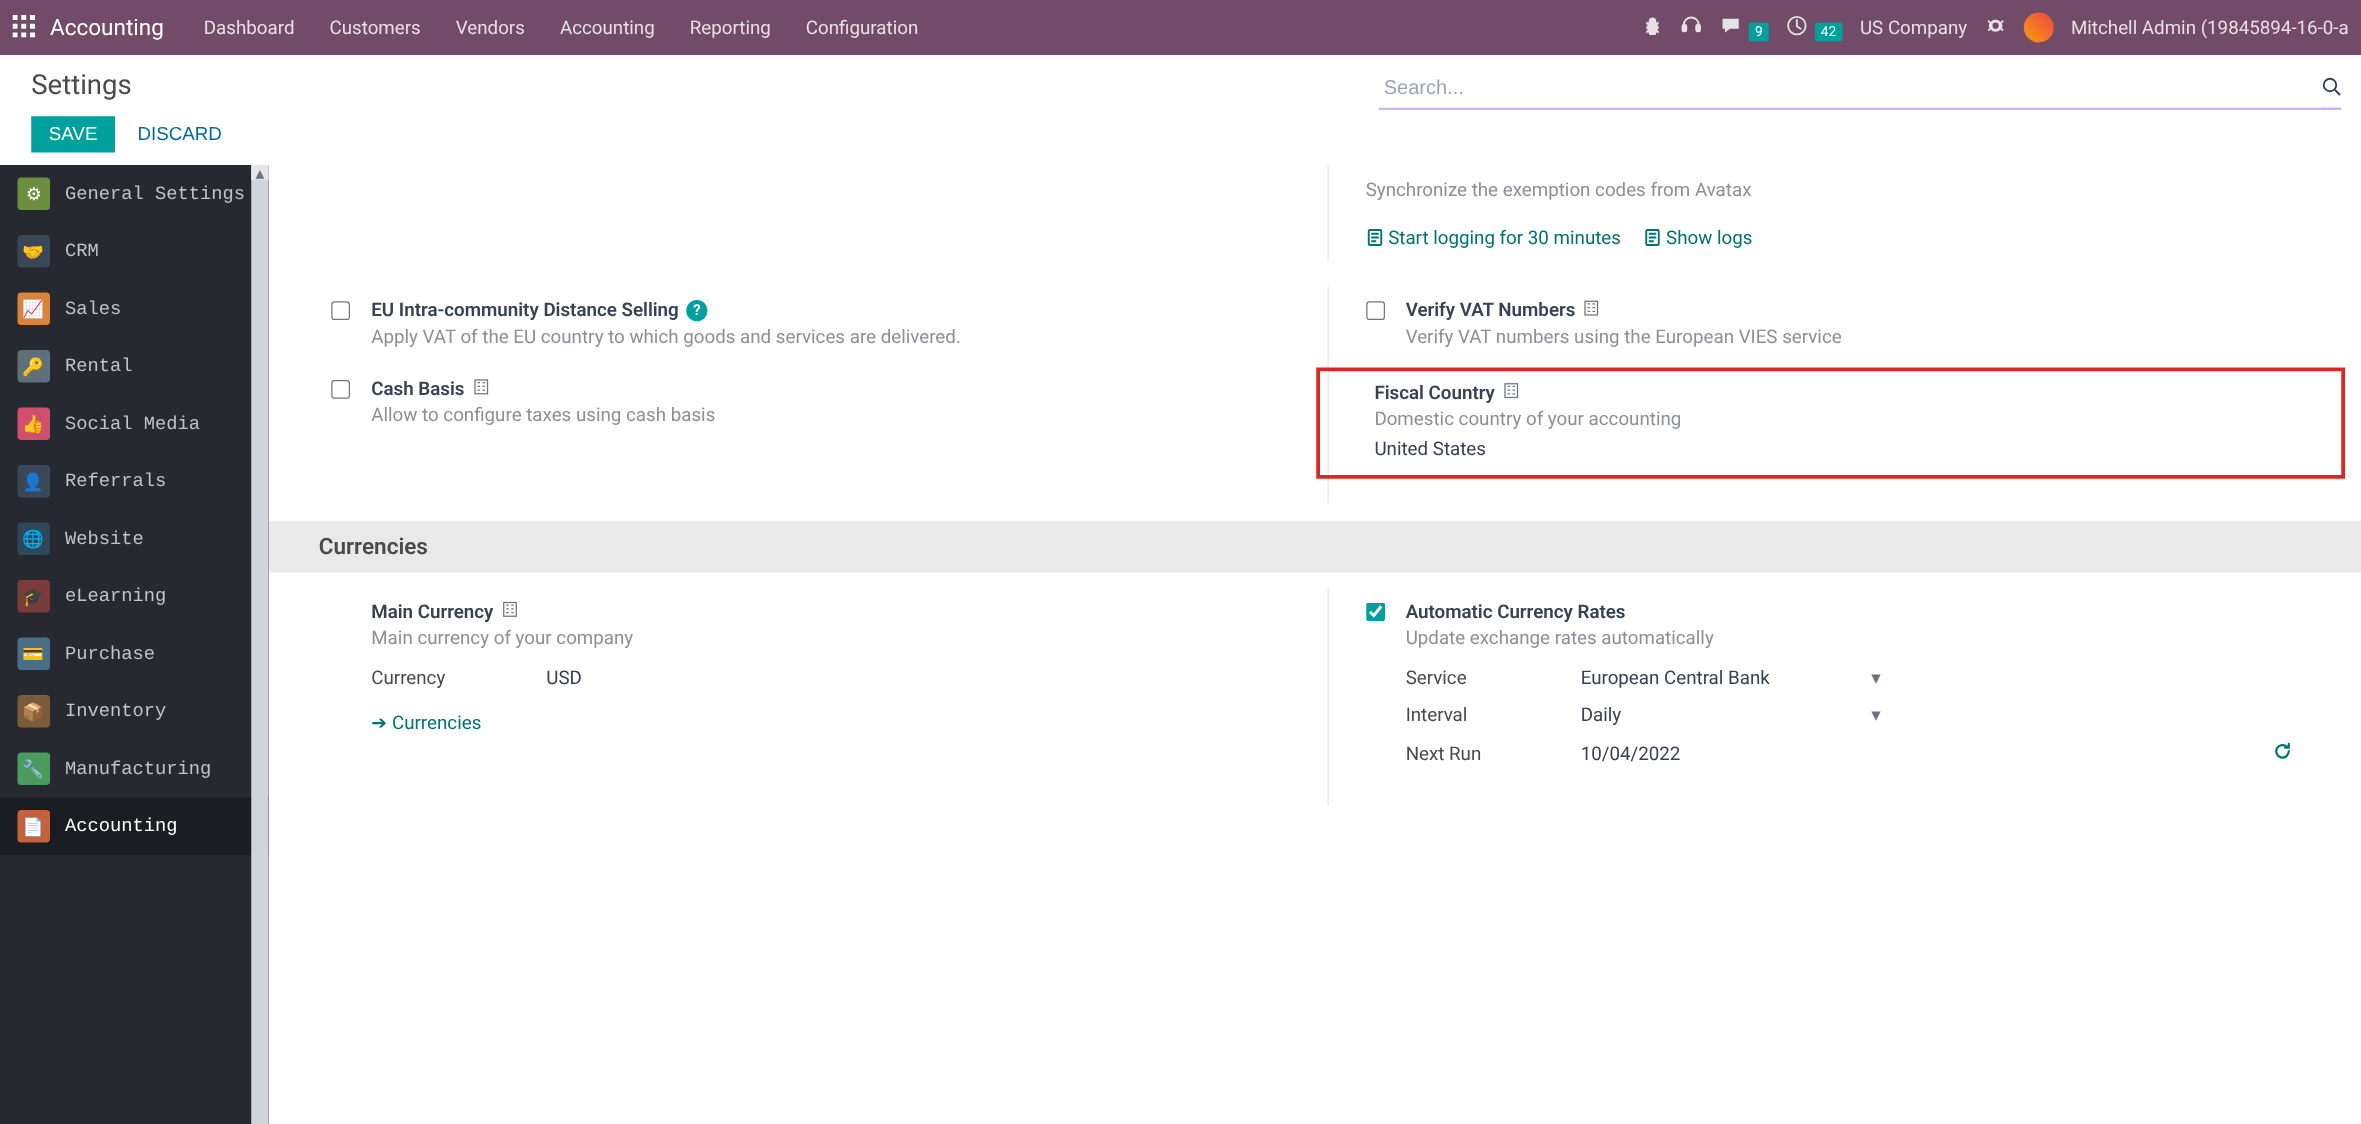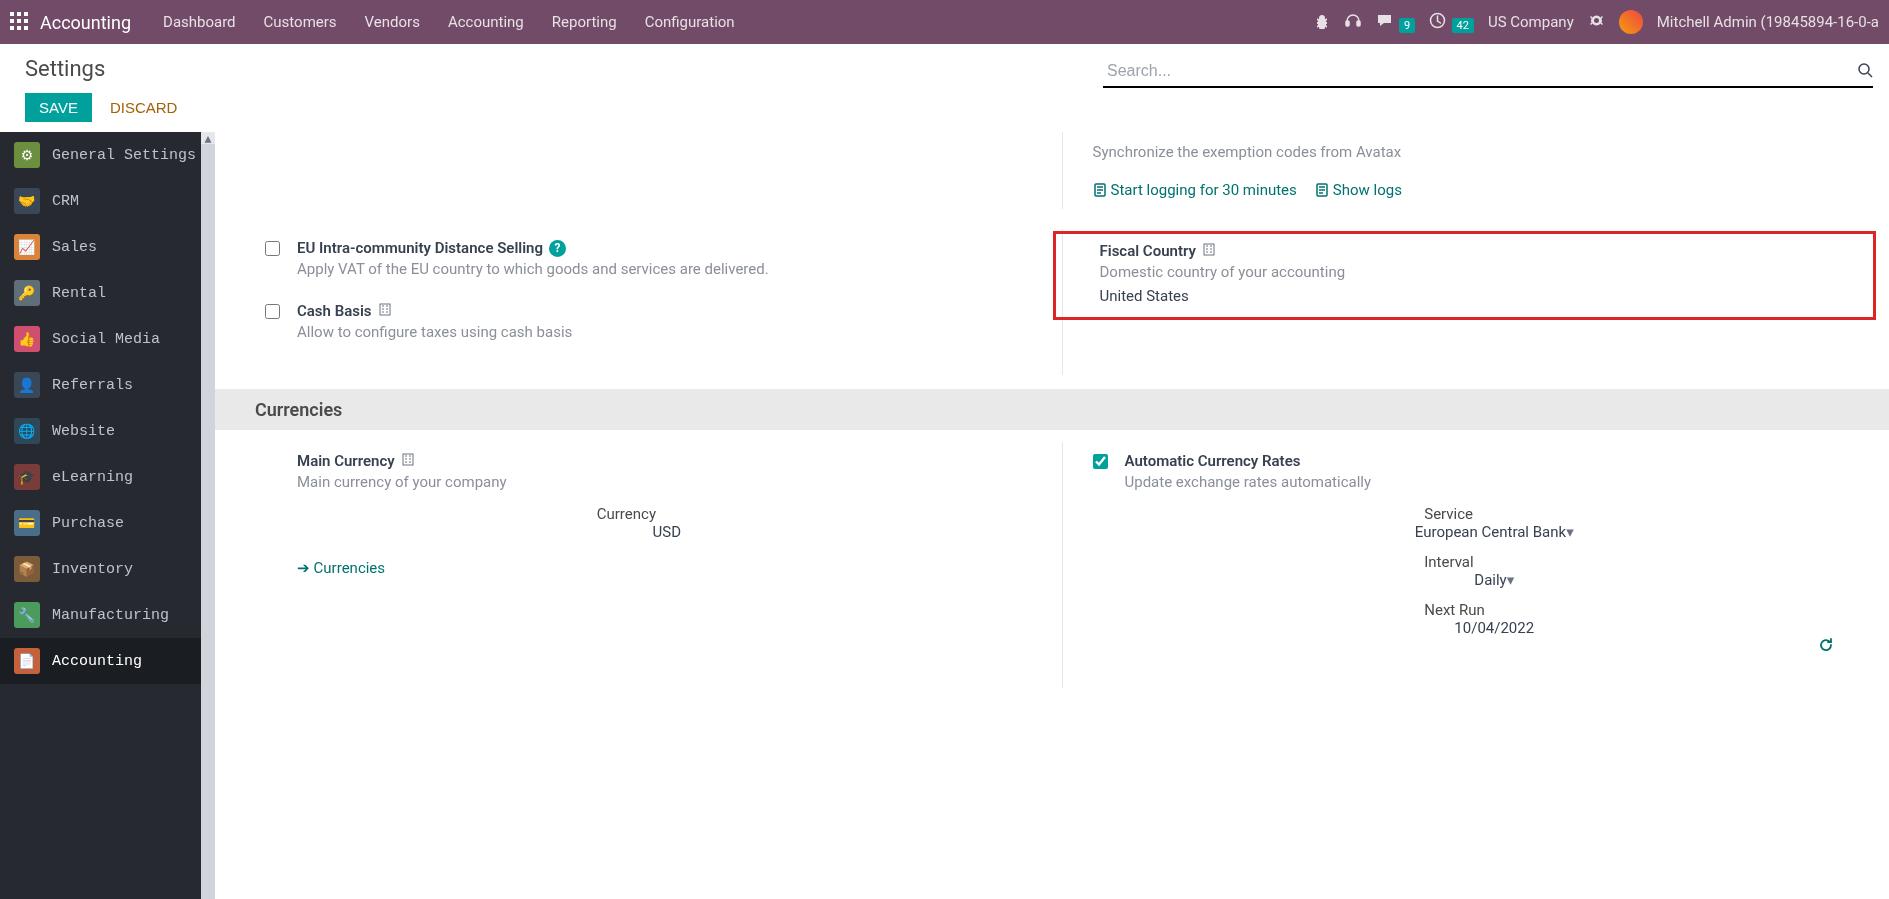--- a/index.html
+++ b/index.html
@@ -17,22 +17,22 @@
     .navbar .company { font-size: 15px; }
     .navbar .avatar { width: 24px; height: 24px; border-radius: 50%; background: linear-gradient(45deg, #f59e0b, #ef4444); }
     .navbar .username { font-size: 15px; white-space: nowrap; }
     
     
     .control-panel { padding: 12px 16px 0 25px; display: flex; justify-content: space-between; align-items: flex-start; background: #fff; }
     .control-panel .title { font-size: 22px; color: #4a4a4a; margin-bottom: 12px; }
     .control-panel .left { }
     .control-panel .actions { display: flex; gap: 4px; align-items: center; padding-bottom: 10px;}
     .btn-save { background: #00a09d; color: #fff; border: none; padding: 6px 14px; font-size: 15px; font-weight: 500; cursor: pointer; }
-    .btn-discard { background: none; border: none; color: #a16207; padding: 6px 14px; font-size: 15px; font-weight: 500; cursor: pointer; }
-    .search-wrap { flex: 1; max-width: 770px; margin-left: auto; display: flex; align-items: center; border-bottom: 2px solid #000000; }
+    .btn-discard { background: none; border: none; color: #0369a1; padding: 6px 14px; font-size: 15px; font-weight: 500; cursor: pointer; }
+    .search-wrap { flex: 1; max-width: 770px; margin-left: auto; display: flex; align-items: center; border-bottom: 2px solid #c4b5fd; }
     .search-input { flex: 1; border: none; outline: none; font-size: 16px; padding: 6px 4px; color: #111; }
     .search-input::placeholder { color: #9ca3af; }
     .search-icon { color: #374151; }
     
     
     .main { display: flex; height: calc(100vh - 100px); }
     .sidebar { width: 215px; background: #262a30; overflow-y: auto; position: relative; }
     .sidebar-scroll { background: #d1d5db; width: 14px; position: absolute; right: 0; top: 0; bottom: 0; }
     .sidebar-scroll .thumb-up { background: #e5e7eb; height: 12px; display:flex; align-items:center; justify-content:center; color:#6b7280; }
     .sidebar-item { display: flex; align-items: center; padding: 10px 14px; color: #bfc3c9; cursor: pointer; gap: 12px; }
@@ -49,21 +49,21 @@
     .setting-check { width: 30px; padding-top: 2px; }
     .setting-check input[type="checkbox"] { width: 15px; height: 15px; cursor: pointer; }
     .setting-body { flex: 1; padding-left: 2px; }
     .setting-title { font-weight: 600; color: #374151; font-size: 15px; display: flex; align-items: center; gap: 6px; }
     .setting-desc { color: #8a8f98; font-size: 15px; margin-top: 2px; line-height: 1.4; }
     .setting-value { color: #374151; font-size: 15px; margin-top: 4px; }
     .building-icon { color: #6b7280; }
     .help-icon { width: 17px; height: 17px; background: #00a09d; color: #fff; border-radius: 50%; display: inline-flex; align-items: center; justify-content: center; font-size: 12px; font-weight: bold; }
     .section-header { background: #e9e9e9; padding: 10px 40px; font-size: 18px; font-weight: 600; color: #4a4a4a; margin: 14px 0 12px -20px; }
     .link-action { color: #00726f; font-size: 15px; cursor: pointer; display: inline-flex; align-items: center; gap: 4px; }
-    .setting-form-row { display: flex; align-items: center; margin-top: 12px; flex-direction: column; }
+    .setting-form-row { display: flex; align-items: center; margin-top: 12px; }
     .setting-form-row .lbl { width: 140px; color: #4a4a4a; font-size: 15px; }
     .setting-form-row .val { flex: 1; color: #374151; font-size: 15px; display: flex; align-items: center; justify-content: space-between; max-width: 240px; }
     .caret-down { color: #6b7280; }
     .highlight-box { border: 3px solid #dc2626; padding: 8px 12px 12px 12px; margin: -8px -12px 10px -40px; }
     .refresh-icon { color: #00726f; cursor: pointer; margin-left: auto; margin-right: 30px;}
     .next-run-row { display: flex; align-items: center; }
   </style>
 </head>
 <body>
 
@@ -248,20 +248,35 @@
                     <rect x="2" y="2" width="10" height="11"></rect>
                     <path d="M4 4h2M8 4h2M4 7h2M8 7h2M4 10h2M8 10h2"></path>
                   </svg>
               </span>
             </div>
             <div class="setting-desc">Allow to configure taxes using cash basis</div>
           </div>
         </div>
       </div>
       <div class="settings-col">
+        <div class="setting-box">
+          <div class="setting-check"><input type="checkbox" style=""></div>
+          <div class="setting-body">
+            <div class="setting-title">
+              <span>Verify VAT Numbers</span>
+              <span class="building-icon">
+                <svg width="14" height="14" viewBox="0 0 14 14" fill="none" stroke="currentColor" stroke-width="1">
+                    <rect x="2" y="2" width="10" height="11"></rect>
+                    <path d="M4 4h2M8 4h2M4 7h2M8 7h2M4 10h2M8 10h2"></path>
+                  </svg>
+              </span>
+            </div>
+            <div class="setting-desc">Verify VAT numbers using the European VIES service</div>
+          </div>
+        </div>
         <div class="highlight-box">
           <div class="setting-box" style="margin-bottom:0;">
             <div class="setting-check"></div>
             <div class="setting-body">
               <div class="setting-title">
                 <span>Fiscal Country</span>
                 <span class="building-icon">
                   <svg width="14" height="14" viewBox="0 0 14 14" fill="none" stroke="currentColor" stroke-width="1">
                       <rect x="2" y="2" width="10" height="11"></rect>
                       <path d="M4 4h2M8 4h2M4 7h2M8 7h2M4 10h2M8 10h2"></path>

